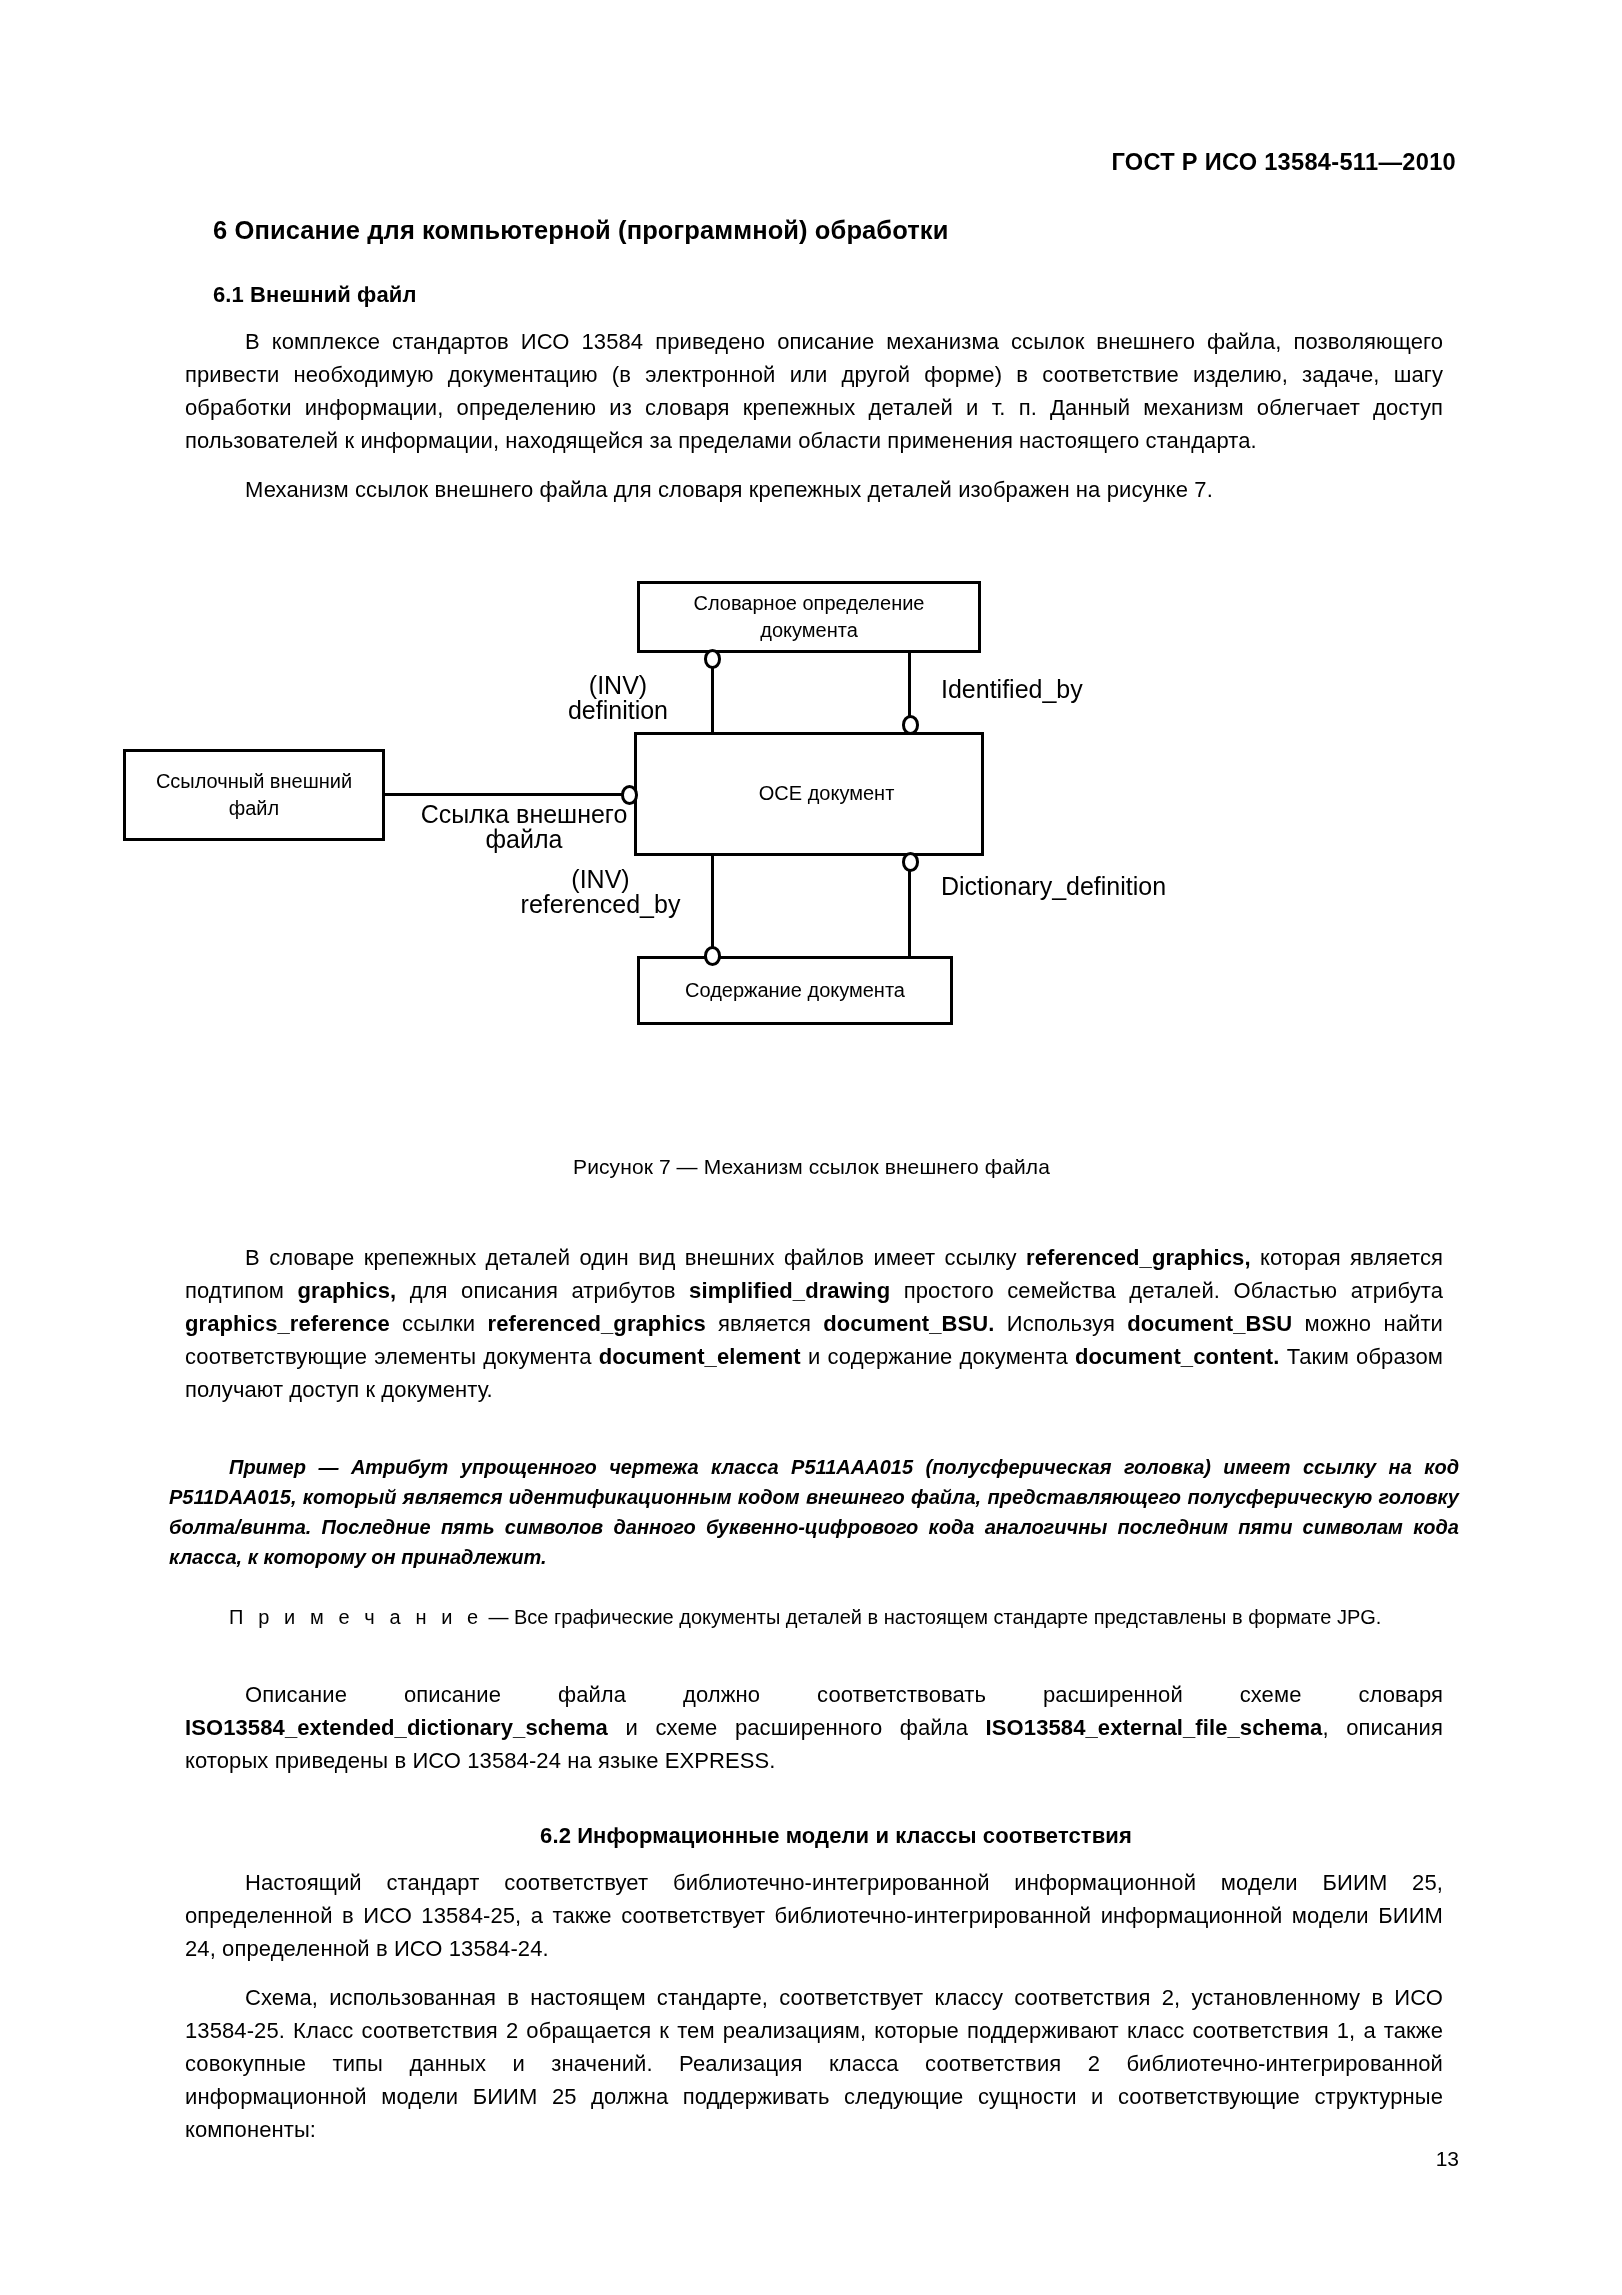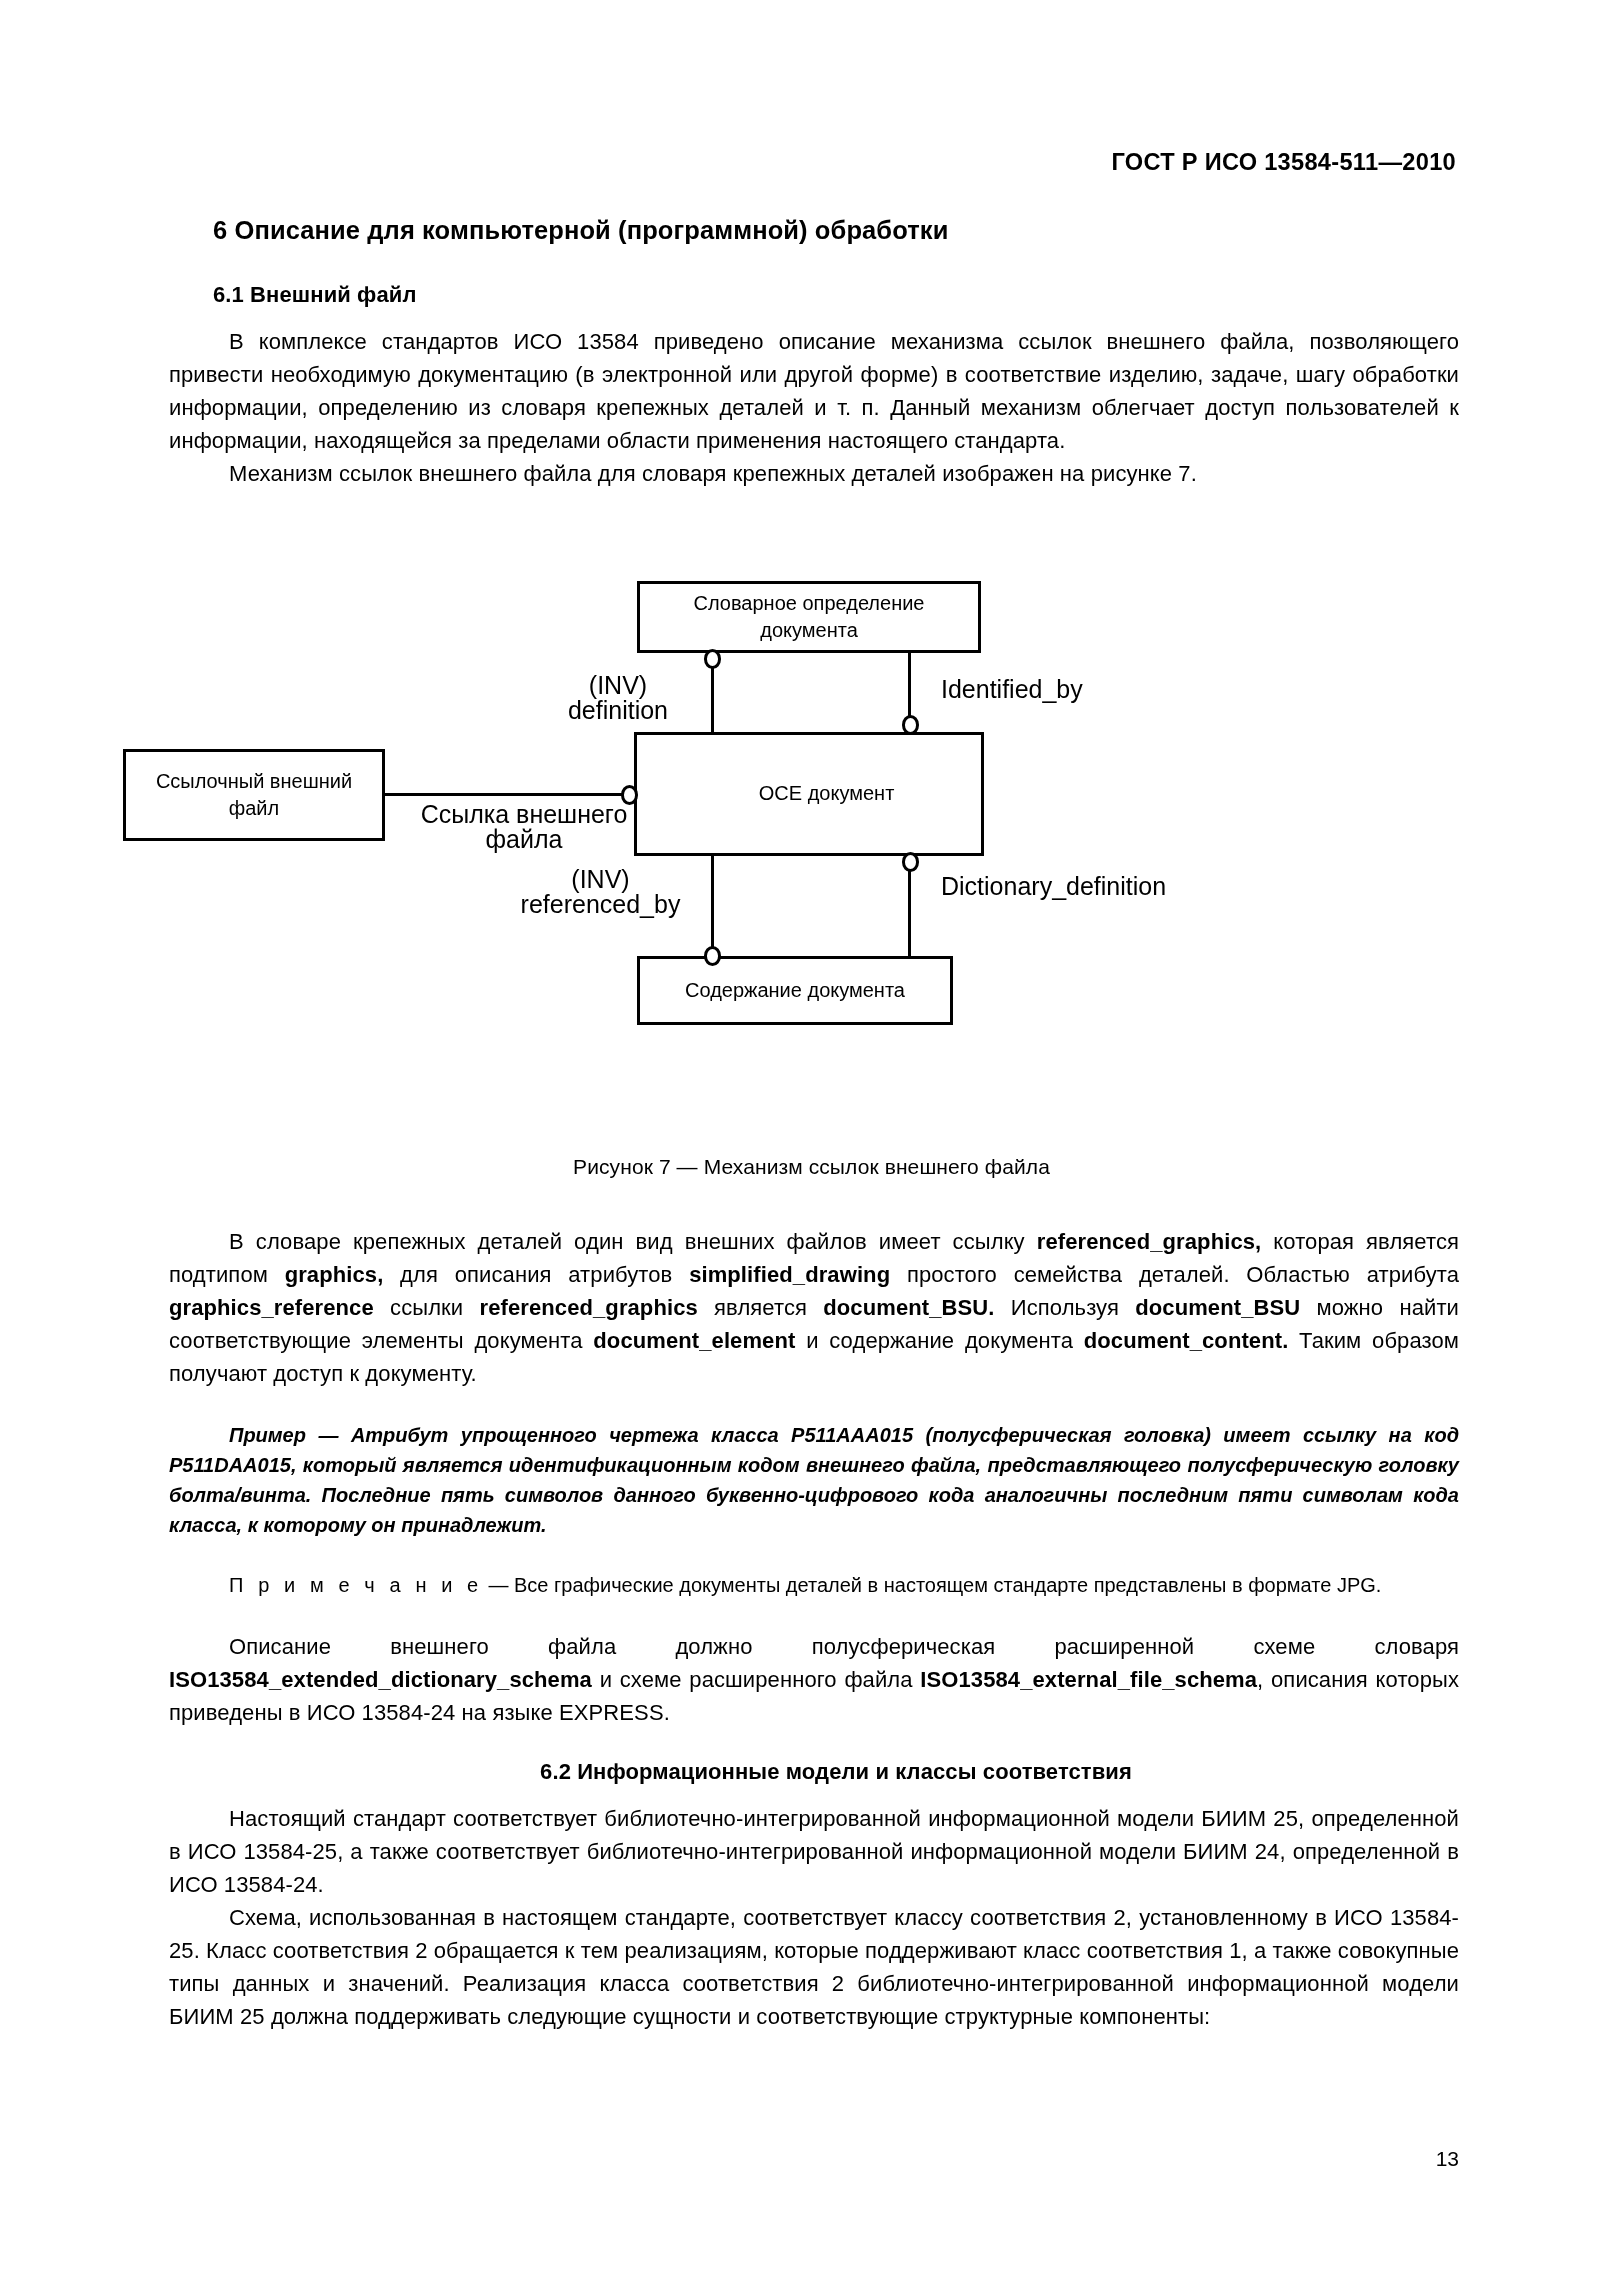--- a/index.html
+++ b/index.html
@@ -58,21 +58,21 @@
   }
 
   h2.subclause.tight {
     margin-top: 0;
     text-align: center;
   }
 
   p.body {
     font-size: 22px;
     line-height: 33px;
-    margin: 0;
+    margin: 16px;
     text-align: justify;
     text-indent: 60px;
     letter-spacing: 0.1px;
     hyphens: manual;
   }
 
   p.body + p.body {
     margin-top: 0;
   }
 
@@ -246,21 +246,21 @@
     <div class="gap-lg"></div>
 
     <p class="example">Пример — Атрибут упрощенного чертежа класса P511AAA015 (полусферическая головка) имеет ссылку на код P511DAA015, который является идентификационным кодом внешнего файла, представляющего полусферическую головку болта/винта. Последние пять символов данного буквенно-цифрового кода аналогичны последним пяти символам кода класса, к которому он принадлежит.</p>
 
     <div class="gap-lg"></div>
 
     <p class="note"><span class="spaced">П р и м е ч а н и е</span><span> — Все графические документы деталей в настоящем стандарте представлены в формате JPG.</span></p>
 
     <div class="gap-lg"></div>
 
-    <p class="body"><span>Описание внешнего файла должно полусферическая расширенной схеме словаря </span><b class="term">ISO13584_extended_dictionary_schema</b><span> и схеме расширенного файла </span><b class="term">ISO13584_external_file_schema</b><span>, описания которых приведены в ИСО 13584-24 на языке EXPRESS.</span></p>
+    <p class="body"><span>Описание описание файла должно соответствовать расширенной схеме словаря </span><b class="term">ISO13584_extended_dictionary_schema</b><span> и схеме расширенного файла </span><b class="term">ISO13584_external_file_schema</b><span>, описания которых приведены в ИСО 13584-24 на языке EXPRESS.</span></p>
 
     <div class="gap-lg"></div>
 
     <h2 class="subclause tight">6.2 Информационные модели и классы соответствия</h2>
 
     <p class="body">Настоящий стандарт соответствует библиотечно-интегрированной информационной модели БИИМ 25, определенной в ИСО 13584-25, а также соответствует библиотечно-интегрированной информационной модели БИИМ 24, определенной в ИСО 13584-24.</p>
 
     <p class="body">Схема, использованная в настоящем стандарте, соответствует классу соответствия 2, установленному в ИСО 13584-25. Класс соответствия 2 обращается к тем реализациям, которые поддерживают класс соответствия 1, а также совокупные типы данных и значений. Реализация класса соответствия 2 библиотечно-интегрированной информационной модели БИИМ 25 должна поддерживать следующие сущности и соответствующие структурные компоненты:</p>
   </div>
 

